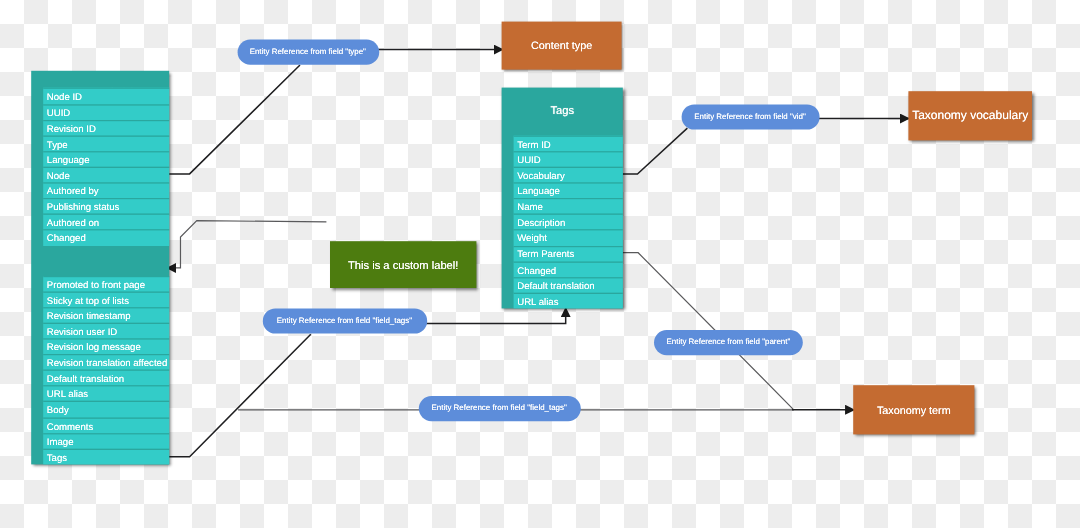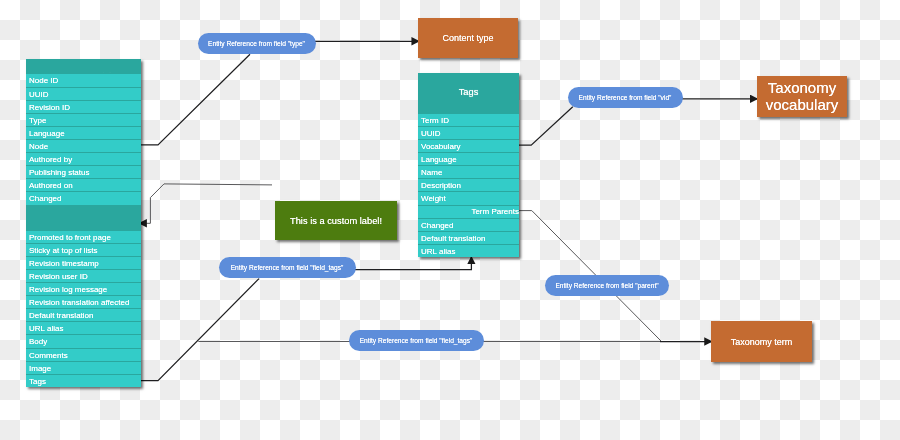--- a/index.html
+++ b/index.html
@@ -21,21 +21,21 @@
     position:absolute;box-sizing:border-box;
     background:#2aa79e;
     box-shadow:1.5px 1.5px 2.5px rgba(0,0,0,0.55);
   }
   .entity-title{
     color:#fff;text-align:center;
     text-shadow:0 0 0.7px rgba(255,255,255,1);
     display:flex;align-items:center;justify-content:center;
     box-sizing:border-box;
   }
-  .entity-rows{position:absolute;left:0;right:0;bottom:0;}
+  .entity-rows{position:absolute;left:10px;right:0;bottom:0;}
   .entity-row{
     box-sizing:border-box;
     background:#33ccc8;
     border-top:1px solid #2aa79e;
     color:#fff;
     text-shadow:0 0 0.5px rgba(255,255,255,0.9);
     display:flex;align-items:center;
     padding-left:3px;padding-top:0.8px;
     overflow:hidden;white-space:nowrap;
   }
@@ -184,39 +184,39 @@
         </div>
         <div class="entity-row" style="height: 13.105px; font-size: 8px;">
           <span>Name</span>
         </div>
         <div class="entity-row" style="height: 13.105px; font-size: 8px;">
           <span>Description</span>
         </div>
         <div class="entity-row" style="height: 13.105px; font-size: 8px;">
           <span>Weight</span>
         </div>
-        <div class="entity-row" style="height: 13.105px; font-size: 8px; justify-content: flex-end;">
+        <div class="entity-row" style="height: 13.105px; font-size: 8px;">
           <span>Term Parents</span>
         </div>
         <div class="entity-row" style="height: 13.105px; font-size: 8px;">
           <span>Changed</span>
         </div>
         <div class="entity-row" style="height: 13.105px; font-size: 8px;">
           <span>Default translation</span>
         </div>
         <div class="entity-row" style="height: 13.105px; font-size: 8px;">
           <span>URL alias</span>
         </div>
       </div>
   </div>
 
   <div class="box orange" style="left:418px;top:18px;width:100px;height:40px;font-size:9px;">
     <span>Content type</span>
   </div>
-  <div class="box orange" style="left:757px;top:76px;width:90px;height:40.5px;font-size:15px;">
+  <div class="box orange" style="left:757px;top:76px;width:103px;height:40.5px;font-size:10px;">
     <span>Taxonomy vocabulary</span>
   </div>
   <div class="box orange" style="left:711px;top:321px;width:101px;height:41.2px;font-size:9px;">
     <span>Taxonomy term</span>
   </div>
   <div class="box green" style="left:275px;top:165px;width:122px;height:39px;font-size:9.3px;">
     <span>This is a custom label!</span>
   </div>
 
   <div class="pill" style="left:197.5px;top:33px;width:118px;height:21px;font-size:6.62px;">

